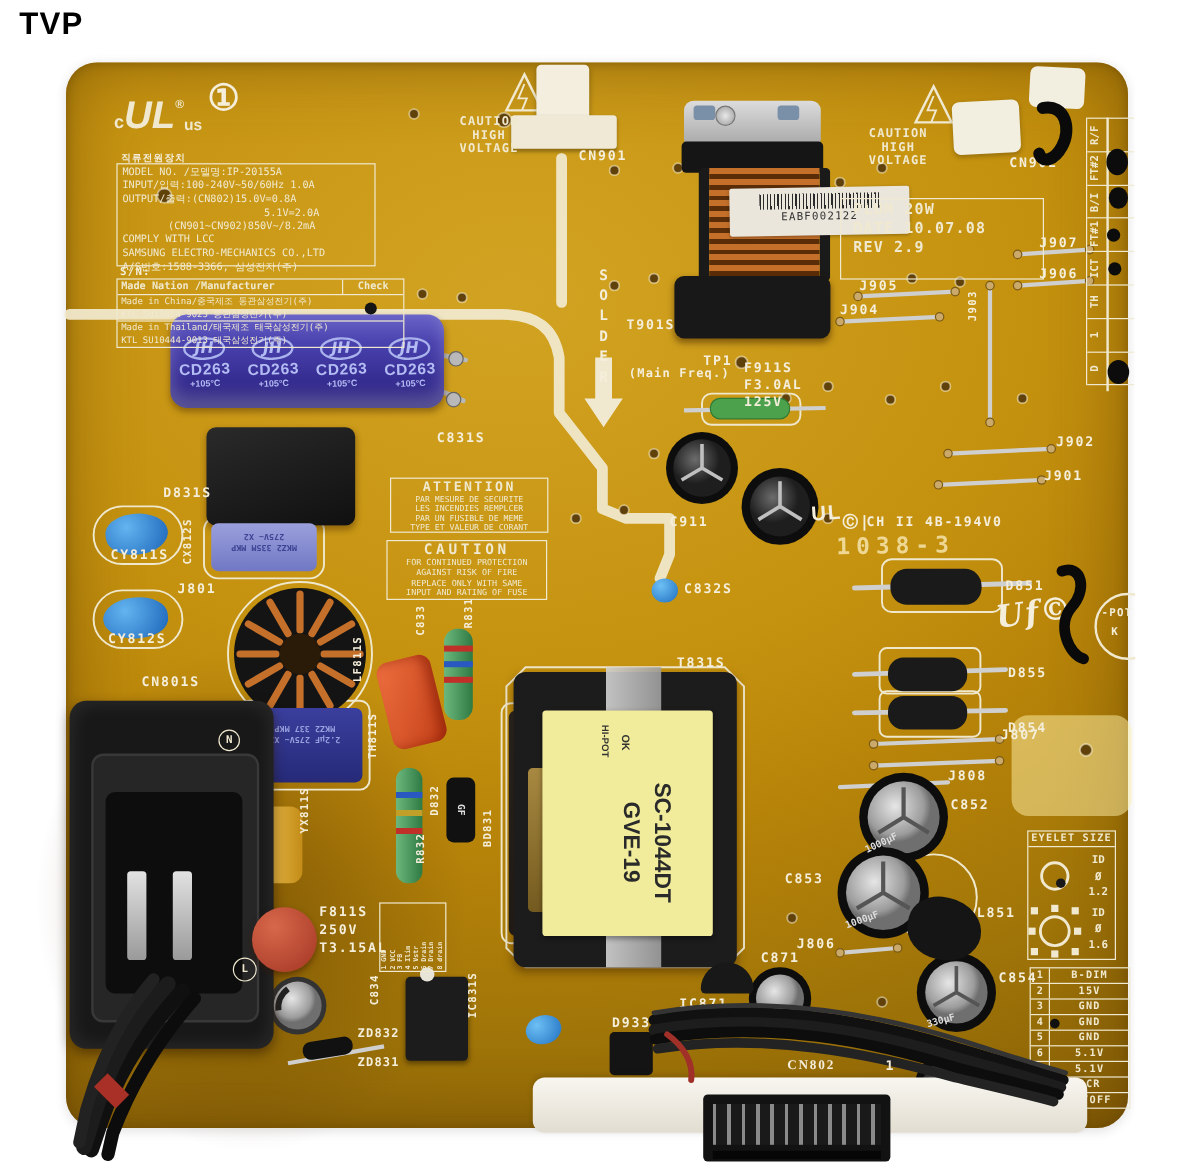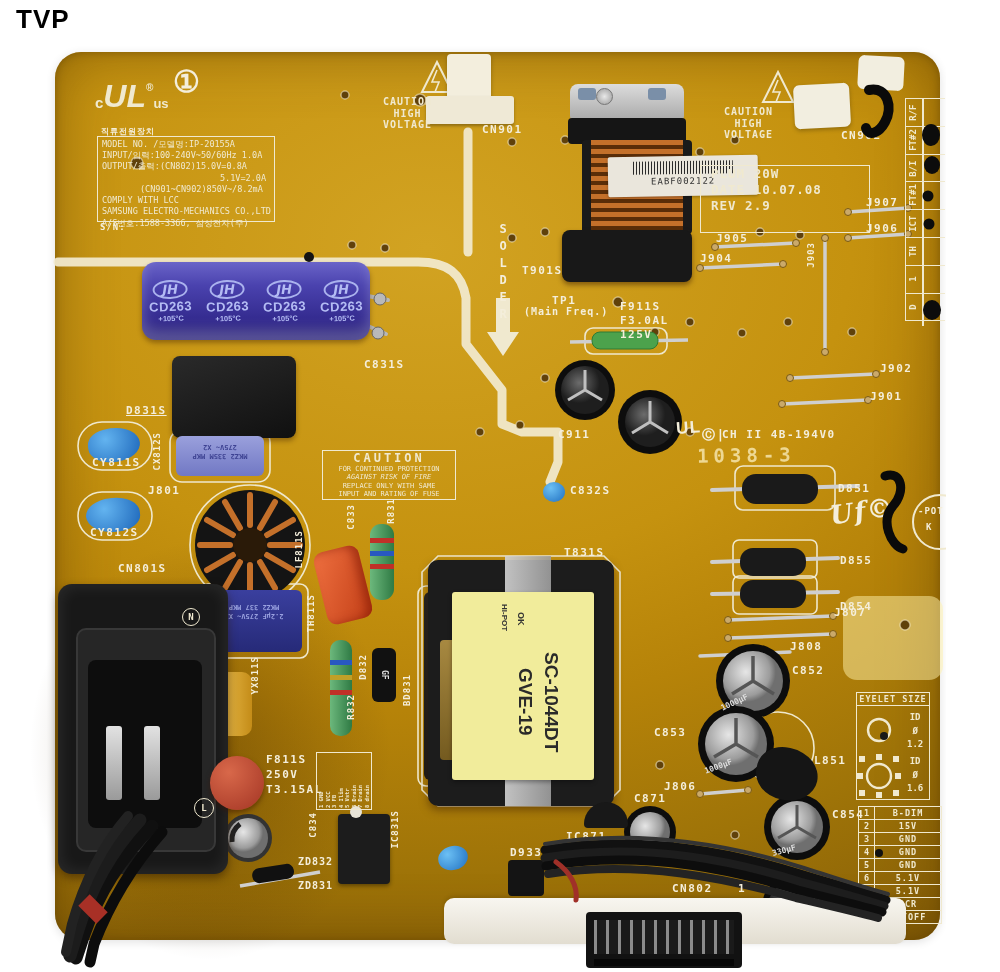--- a/index.html
+++ b/index.html
@@ -281,31 +281,41 @@
   </svg>
 
   <div class="comp" style="left:95px;top:82px;color:#f0e9cf;display:flex;align-items:flex-end;">
     <span style="font:bold 15px 'Liberation Sans',sans-serif;">c</span>
     <span style="font:bold italic 32px 'Liberation Sans',sans-serif;line-height:.9;">UL</span>
     <span style="font:bold 10px 'Liberation Sans',sans-serif;align-self:flex-start;">®</span>
     <span style="font:bold 13px 'Liberation Sans',sans-serif;">us</span>
   </div>
   <div class="ref" style="left:173px;top:64px;font-size:30px;letter-spacing:0;">①</div>
   <div class="ref s" style="left:101px;top:126px;font-size:8px;">직류전원장치</div>
-  <div class="skbox sbox" style="left:97px;top:136px;width:178px;height:86px;">
+  <div class="skbox sbox" style="left:97px;top:136px;width:216px;height:86px;">
     <div class="sline">MODEL NO. /모델명:IP-20155A</div>
     <div class="sline">INPUT/입력:100-240V~50/60Hz 1.0A</div>
     <div class="sline">OUTPUT/출력:(CN802)15.0V=0.8A</div>
     <div class="sline" style="padding-left:118px;">5.1V=2.0A</div>
     <div class="sline" style="padding-left:38px;">(CN901~CN902)850V~/8.2mA</div>
     <div class="sline">COMPLY WITH LCC</div>
     <div class="sline">SAMSUNG ELECTRO-MECHANICS CO.,LTD</div>
     <div class="sline">A/S번호:1588-3366, 삼성전자(주)</div>
   </div>
   <div class="ref s" style="left:100px;top:222px;">S/N:</div>
+  <div class="skbox stable" style="left:97px;top:232px;">
+    <div class="st-head">
+      <span class="st-h1">Made Nation /Manufacturer</span>
+      <span class="st-h2">Check</span>
+    </div>
+    <div class="st-row">Made in China/중국제조 동관삼성전기(주)</div>
+    <div class="st-row">KTL SU10854-9023 동관삼성전기(주)</div>
+    <div class="st-row st-sep">Made in Thailand/태국제조 태국삼성전기(주)</div>
+    <div class="st-row">KTL SU10444-9013 태국삼성전기(주)</div>
+  </div>
   <div class="comp" style="left:304px;top:252px;width:10px;height:10px;border-radius:50%;background:#141414;z-index:4;"></div>
 
   <div class="cautionhv" style="left:383px;top:96px;">
     <div>CAUTION</div>
     <div>HIGH</div>
     <div>VOLTAGE</div>
   </div>
   <div class="cautionhv" style="left:724px;top:106px;">
     <div>CAUTION</div>
     <div>HIGH</div>
@@ -383,24 +393,31 @@
       <div class="jh-part">CD263</div>
       <div class="jh-temp">+105°C</div>
     </div>
     <div class="jh-unit">
       <div class="jh-oval">JH</div>
       <div class="jh-part">CD263</div>
       <div class="jh-temp">+105°C</div>
     </div>
   </div>
 
+  <div class="skbox warnbox" style="left:325px;top:398px;width:132px;height:46px;">
+    <div class="wt" style="font-size:11px;">ATTENTION</div>
+    <div class="wl">PAR MESURE DE SECURITE</div>
+    <div class="wl">LES INCENDIES REMPLCER</div>
+    <div class="wl">PAR UN FUSIBLE DE MEME</div>
+    <div class="wl">TYPE  ET VALEUR DE CORANT</div>
+  </div>
   <div class="skbox warnbox" style="left:322px;top:450px;width:134px;height:50px;">
     <div class="wt" style="font-size:12px;letter-spacing:3px;">CAUTION</div>
     <div class="wl" style="font-size:7px;">FOR CONTINUED PROTECTION</div>
-    <div class="wl" style="font-size:7px;font-style:italic;">AGAINST RISK OF FIRE</div>
+    <div class="wl" style="font-size:7px;">AGAINST RISK OF FIRE</div>
     <div class="wl" style="font-size:7px;">REPLACE ONLY WITH SAME</div>
     <div class="wl" style="font-size:7px;">INPUT AND RATING OF FUSE</div>
   </div>
 
   <div class="comp" style="left:172px;top:356px;width:124px;height:82px;background:linear-gradient(160deg,#2a2a2a,#101010);border-radius:8px;box-shadow:0 3px 5px rgba(60,30,0,.4);"></div>
   <div class="comp" style="left:176px;top:436px;width:88px;height:40px;background:linear-gradient(#9aa0dc,#7178c4);border-radius:6px;overflow:hidden;">
     <div class="filmtxt" style="top:6px;">
       <div>MKZ2 335M MKP</div>
       <div>275V~ X2</div>
     </div>
@@ -535,38 +552,38 @@
         <span class="pn">9</span>
         <span class="pv">ON/OFF</span>
       </div>
   </div>
   <div class="comp" style="left:875px;top:849px;width:8px;height:8px;border-radius:50%;background:#111;z-index:5;"></div>
 
   <div class="ref" style="left:482px;top:123px;">CN901</div>
   <div class="ref" style="left:841px;top:129px;">CN902</div>
   <div class="ref" style="left:522px;top:264px;">T901S</div>
   <div class="ref upright" style="left:496px;top:222px;font-size:12px;">SOLDER</div>
-  <div class="ref" style="left:552px;top:294px;">TP1</div>
+  <div class="ref" style="left:586px;top:294px;">TP1</div>
   <div class="ref s" style="left:524px;top:306px;font-size:10px;">(Main Freq.)</div>
   <div class="ref" style="left:620px;top:300px;line-height:1.25;">
     <div>F911S</div>
     <div>F3.0AL</div>
     <div>125V</div>
   </div>
   <div class="ref" style="left:866px;top:196px;">J907</div>
   <div class="ref" style="left:866px;top:222px;">J906</div>
   <div class="ref" style="left:716px;top:232px;">J905</div>
   <div class="ref" style="left:700px;top:252px;">J904</div>
   <div class="ref vu s" style="left:806px;top:242px;">J903</div>
   <div class="ref" style="left:880px;top:362px;">J902</div>
   <div class="ref" style="left:870px;top:390px;">J901</div>
   <div class="ref" style="left:558px;top:428px;">C911</div>
   <div class="ref" style="left:364px;top:358px;">C831S</div>
   <div class="ref" style="left:570px;top:484px;">C832S</div>
-  <div class="ref" style="left:126px;top:404px;text-decoration:underline;">D831S</div>
+  <div class="ref" style="left:136px;top:404px;">D831S</div>
   <div class="ref vu s" style="left:152px;top:432px;">CX812S</div>
   <div class="ref" style="left:92px;top:456px;">CY811S</div>
   <div class="ref" style="left:148px;top:484px;">J801</div>
   <div class="ref" style="left:90px;top:526px;">CY812S</div>
   <div class="ref" style="left:118px;top:562px;">CN801S</div>
   <div class="ref vu s" style="left:294px;top:530px;">LF811S</div>
   <div class="ref vu s" style="left:346px;top:504px;">C833</div>
   <div class="ref vu s" style="left:386px;top:498px;">R831</div>
   <div class="ref vu s" style="left:306px;top:594px;">TH811S</div>
   <div class="ref vu s" style="left:250px;top:656px;">YX811S</div>
@@ -585,21 +602,21 @@
   <div class="ref" style="left:832px;top:808px;">C854</div>
   <div class="ref" style="left:664px;top:780px;">J806</div>
   <div class="ref" style="left:634px;top:792px;">C871</div>
   <div class="ref" style="left:566px;top:830px;">IC871</div>
   <div class="ref" style="left:654px;top:852px;">J802</div>
   <div class="ref" style="left:510px;top:846px;">D933</div>
   <div class="ref vu s" style="left:390px;top:810px;">IC831S</div>
   <div class="ref vu s" style="left:308px;top:812px;">C834</div>
   <div class="ref s" style="left:298px;top:856px;font-size:10px;">ZD832</div>
   <div class="ref s" style="left:298px;top:880px;font-size:10px;">ZD831</div>
-  <div class="ref" style="left:672px;top:882px;z-index:7;">CN802</div>
+  <div class="ref" style="left:656px;top:882px;z-index:7;font-family:Liberation Serif, serif;">CN802</div>
   <div class="ref" style="left:738px;top:882px;z-index:7;">1</div>
 
   <div class="ref" style="left:676px;top:418px;font-size:17px;transform:rotate(-4deg);font-family:'Liberation Sans',sans-serif;">UL</div>
   <div class="ref" style="left:702px;top:426px;font-size:13px;">Ⓒ|</div>
   <div class="ref" style="left:722px;top:428px;font-size:11px;">CH II 4B-194V0</div>
   <div class="ref" style="left:697px;top:444px;font-size:19px;letter-spacing:5px;color:rgba(244,228,170,.85);transform:rotate(-1deg);">1038-3</div>
   <div class="ref" style="left:830px;top:496px;font:bold italic 26px 'DejaVu Serif',serif;transform:rotate(-8deg);">Uf©</div>
   <div class="ref s" style="left:918px;top:506px;">-POT</div>
   <div class="ref s" style="left:926px;top:522px;">K</div>
   <div class="comp" style="left:912px;top:494px;width:52px;height:52px;border:2px solid #f0e9cf;border-radius:50%;z-index:3;"></div>

